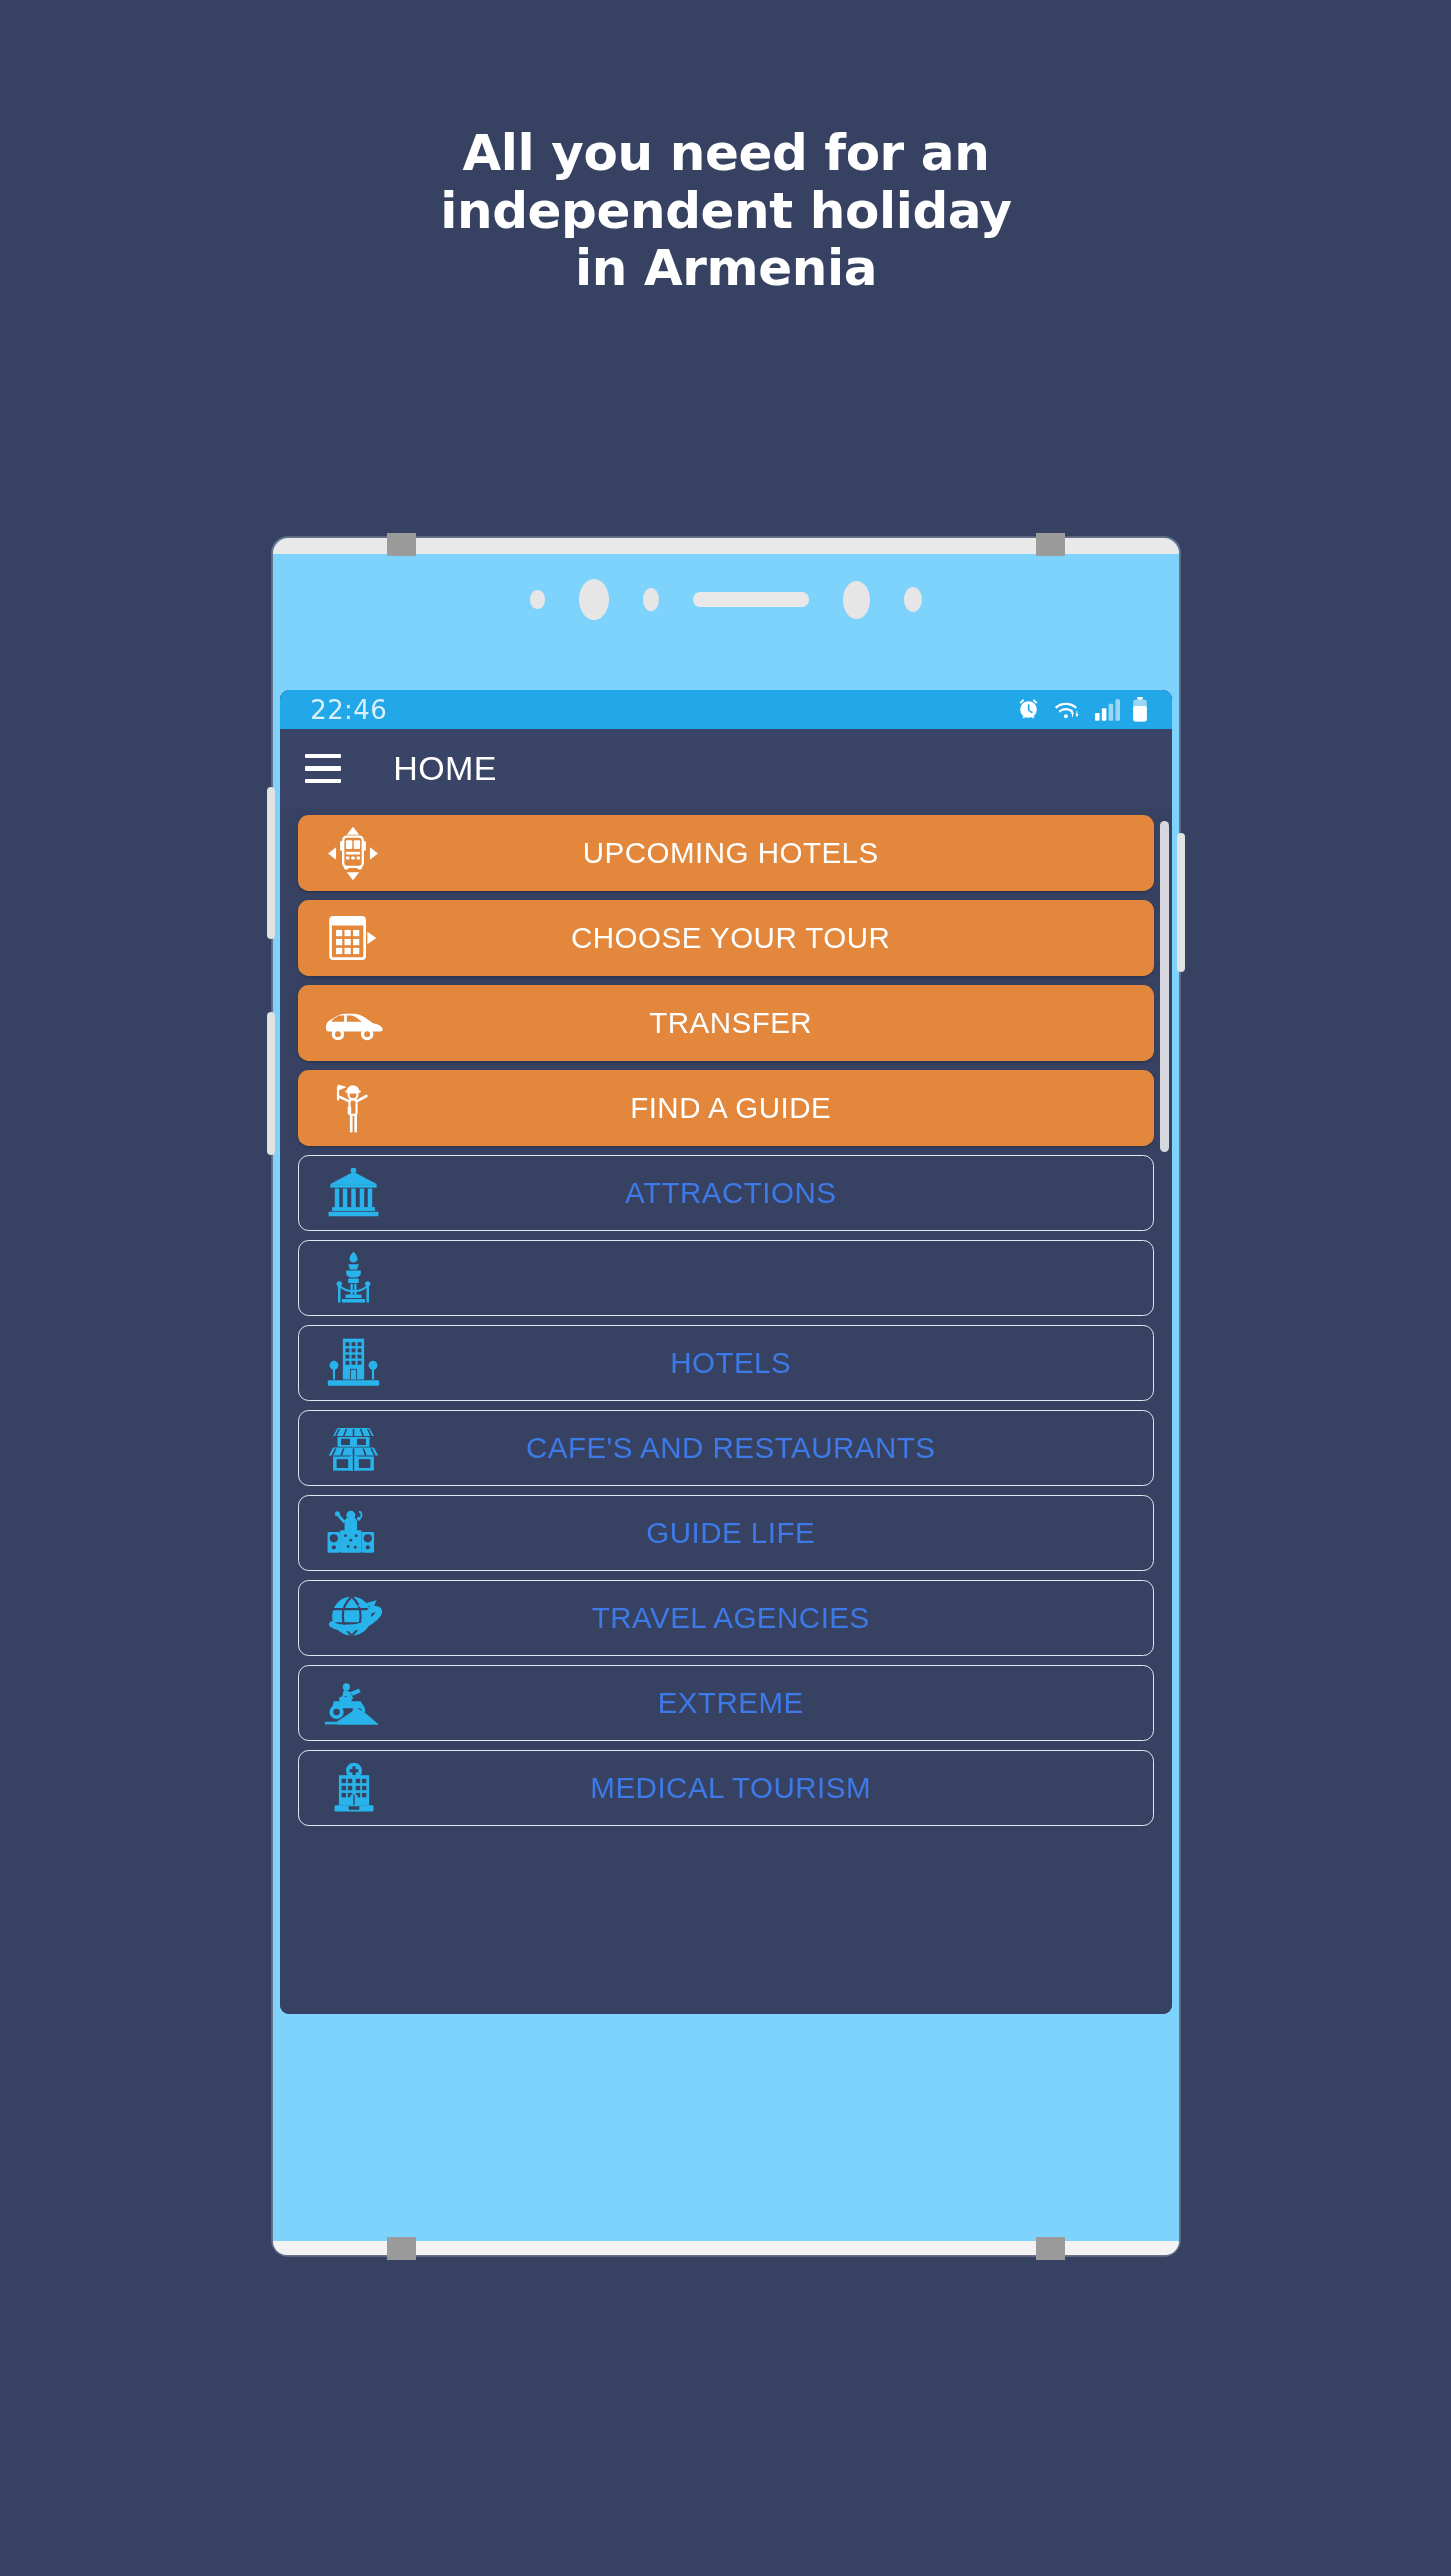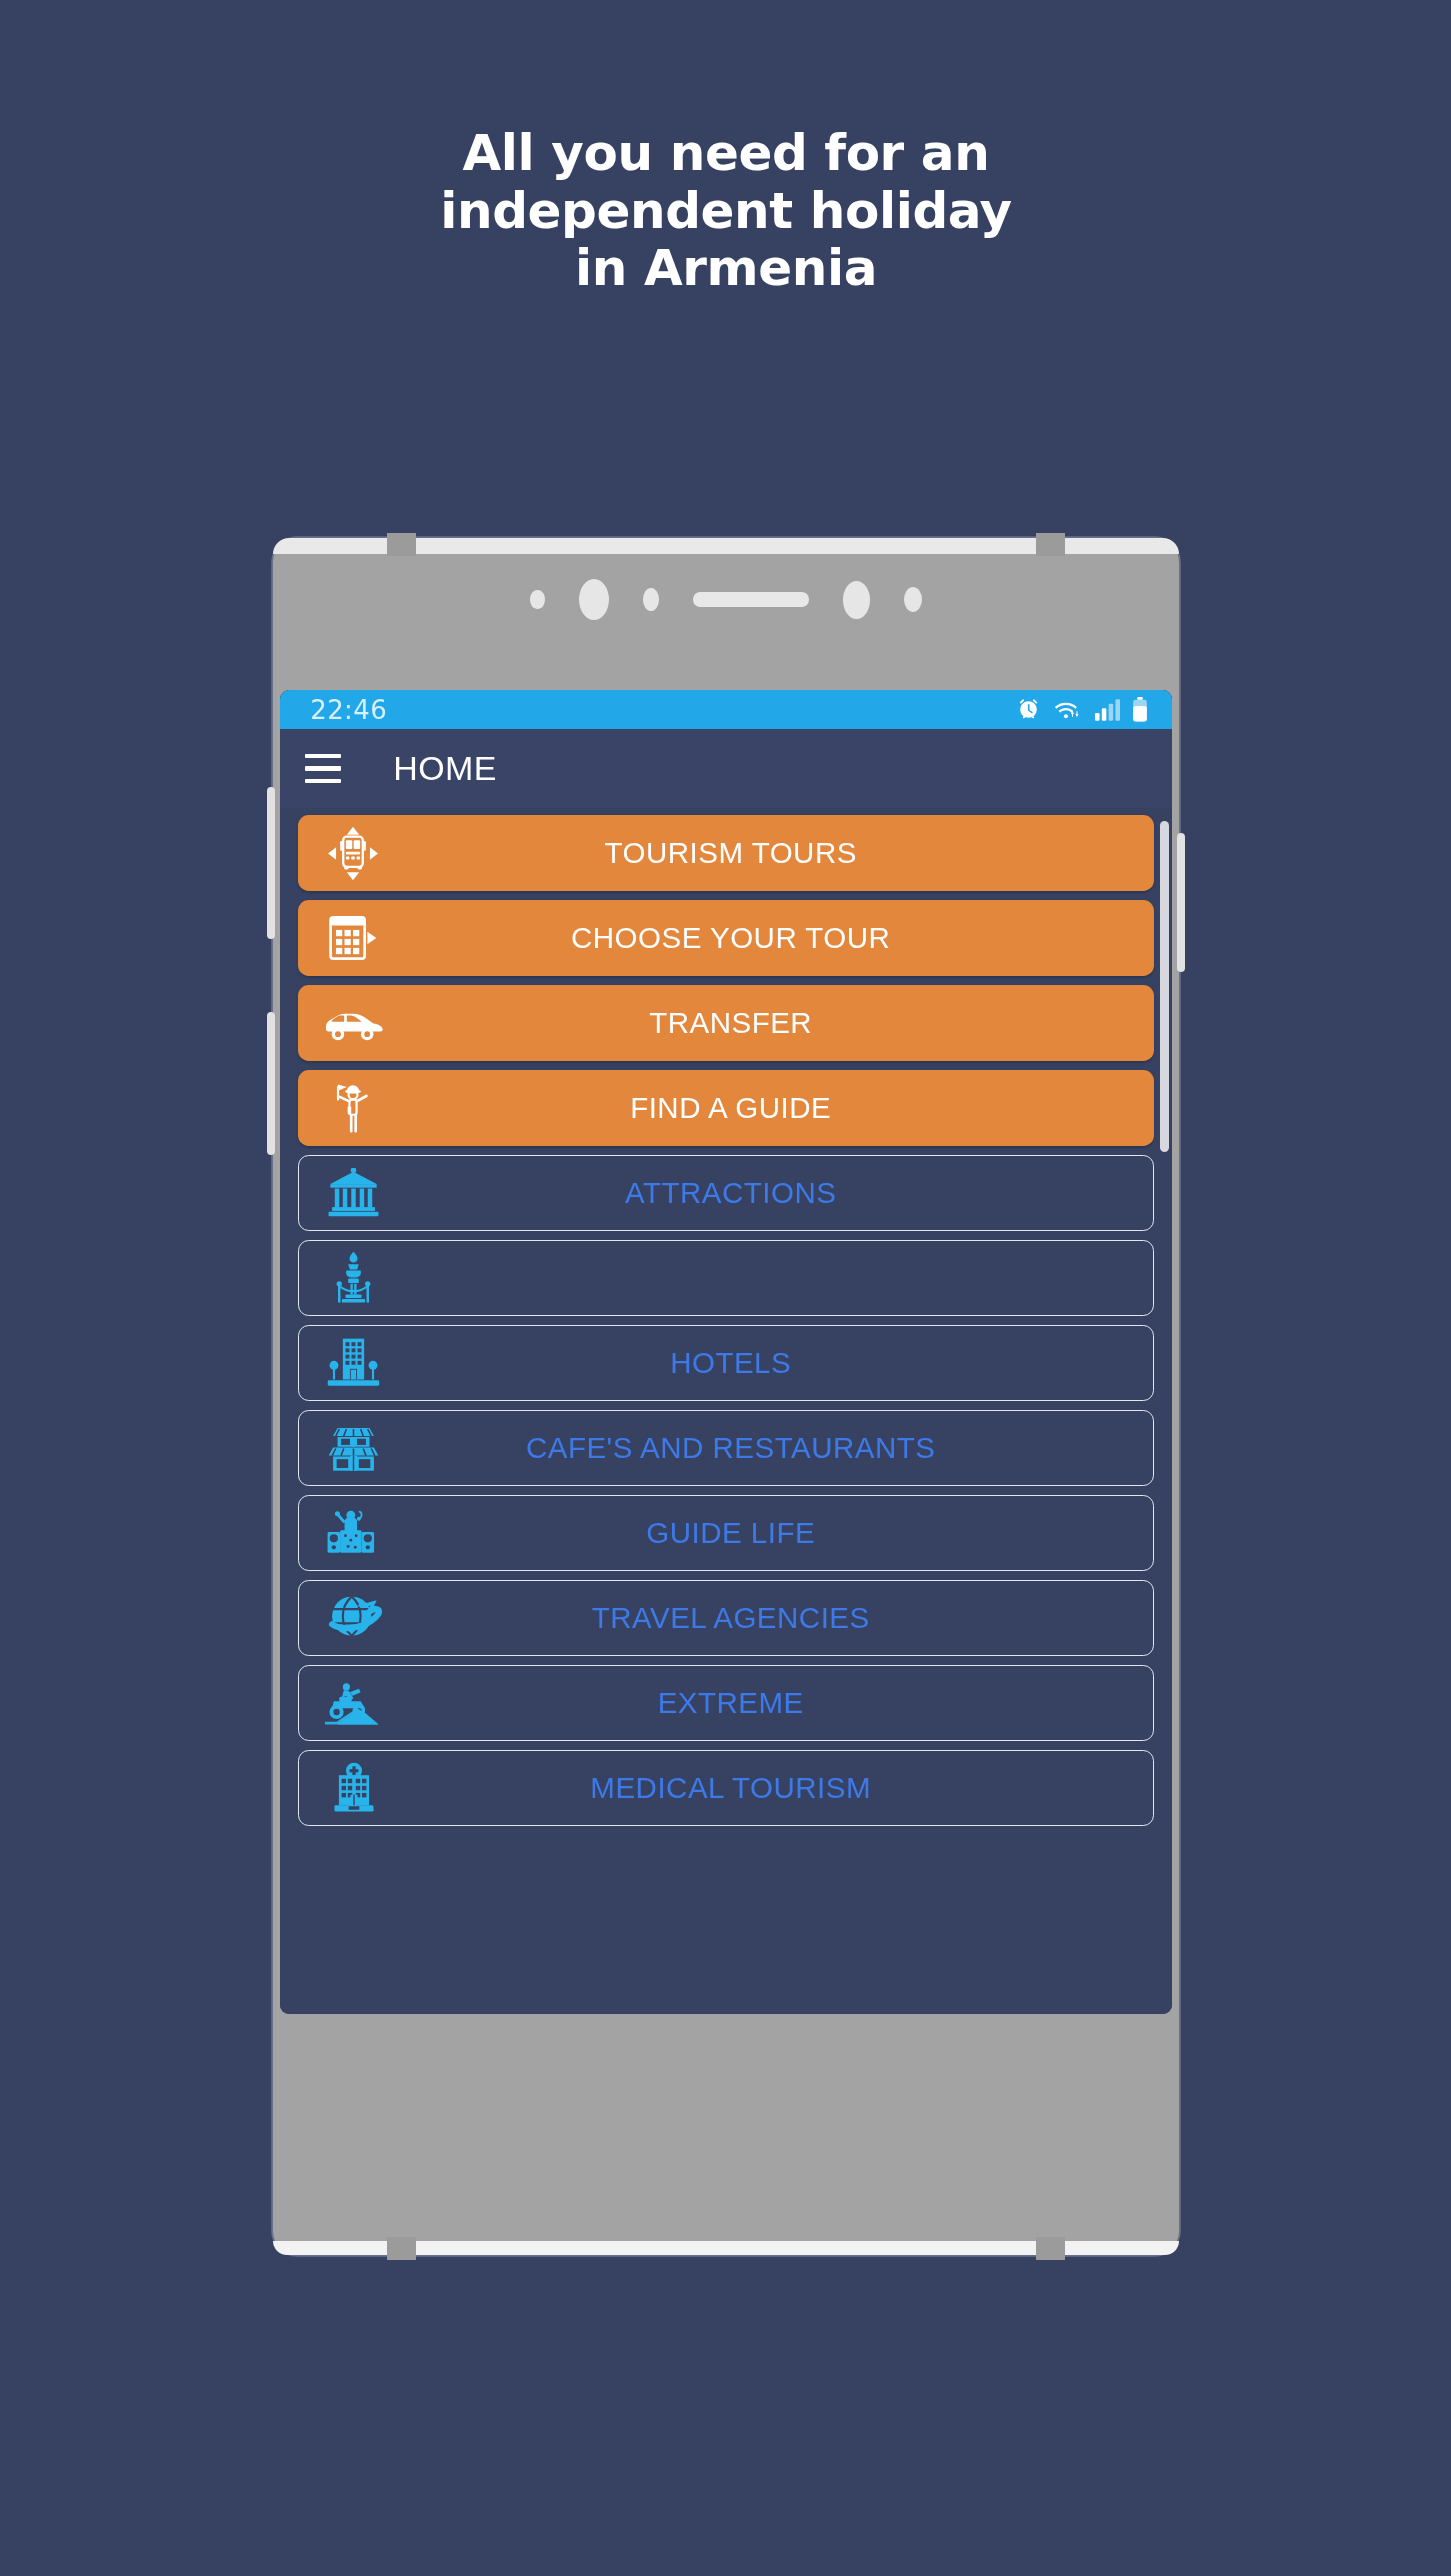--- a/index.html
+++ b/index.html
@@ -40,22 +40,22 @@
     position: absolute;
     left: 273px;
     top: 538px;
     width: 906px;
     height: 1717px;
   }
 
   .phone-body {
     position: absolute;
     inset: 0;
-    background: #a3a3a3;
-    border-radius: 24px;
+    background: #7dd3fc;
+    border-radius: 15px;
     box-shadow: 0 0 0 1.8px rgba(255,255,255,0.25);
   }
 
   
   .antenna {
     position: absolute;
     width: 29px;
     height: 23px;
     background: #9b9b9b;
     top: -5.4px;
@@ -329,21 +329,21 @@
                 <rect x="22" y="30" width="16" height="3" rx="1"></rect>
                 <rect x="22" y="35.5" width="4" height="3.2" rx="1"></rect>
                 <rect x="28" y="35.5" width="4" height="3.2" rx="1"></rect>
                 <rect x="34" y="35.5" width="4" height="3.2" rx="1"></rect>
                 <rect x="20" y="46" width="5" height="4" rx="1.3"></rect>
                 <rect x="35" y="46" width="5" height="4" rx="1.3"></rect>
                 <rect x="15.5" y="18" width="3" height="11" rx="1.5"></rect>
                 <rect x="41.5" y="18" width="3" height="11" rx="1.5"></rect>
               </svg>
             </div>
-            <div class="mi-label">TOURISM TOURS</div>
+            <div class="mi-label">UPCOMING HOTELS</div>
           </div>
 
           <div class="menu-btn primary">
             <div class="mi-icon">
               <svg width="52" height="52" viewBox="0 0 58 58" fill="#ffffff">
                 <rect x="4" y="6" width="38" height="46" rx="3" fill="none" stroke="#ffffff" stroke-width="3"></rect>
                 <rect x="4" y="6" width="38" height="9" rx="3"></rect>
                 <rect x="10" y="20" width="7" height="7"></rect>
                 <rect x="19.5" y="20" width="7" height="7"></rect>
                 <rect x="29" y="20" width="7" height="7"></rect>

